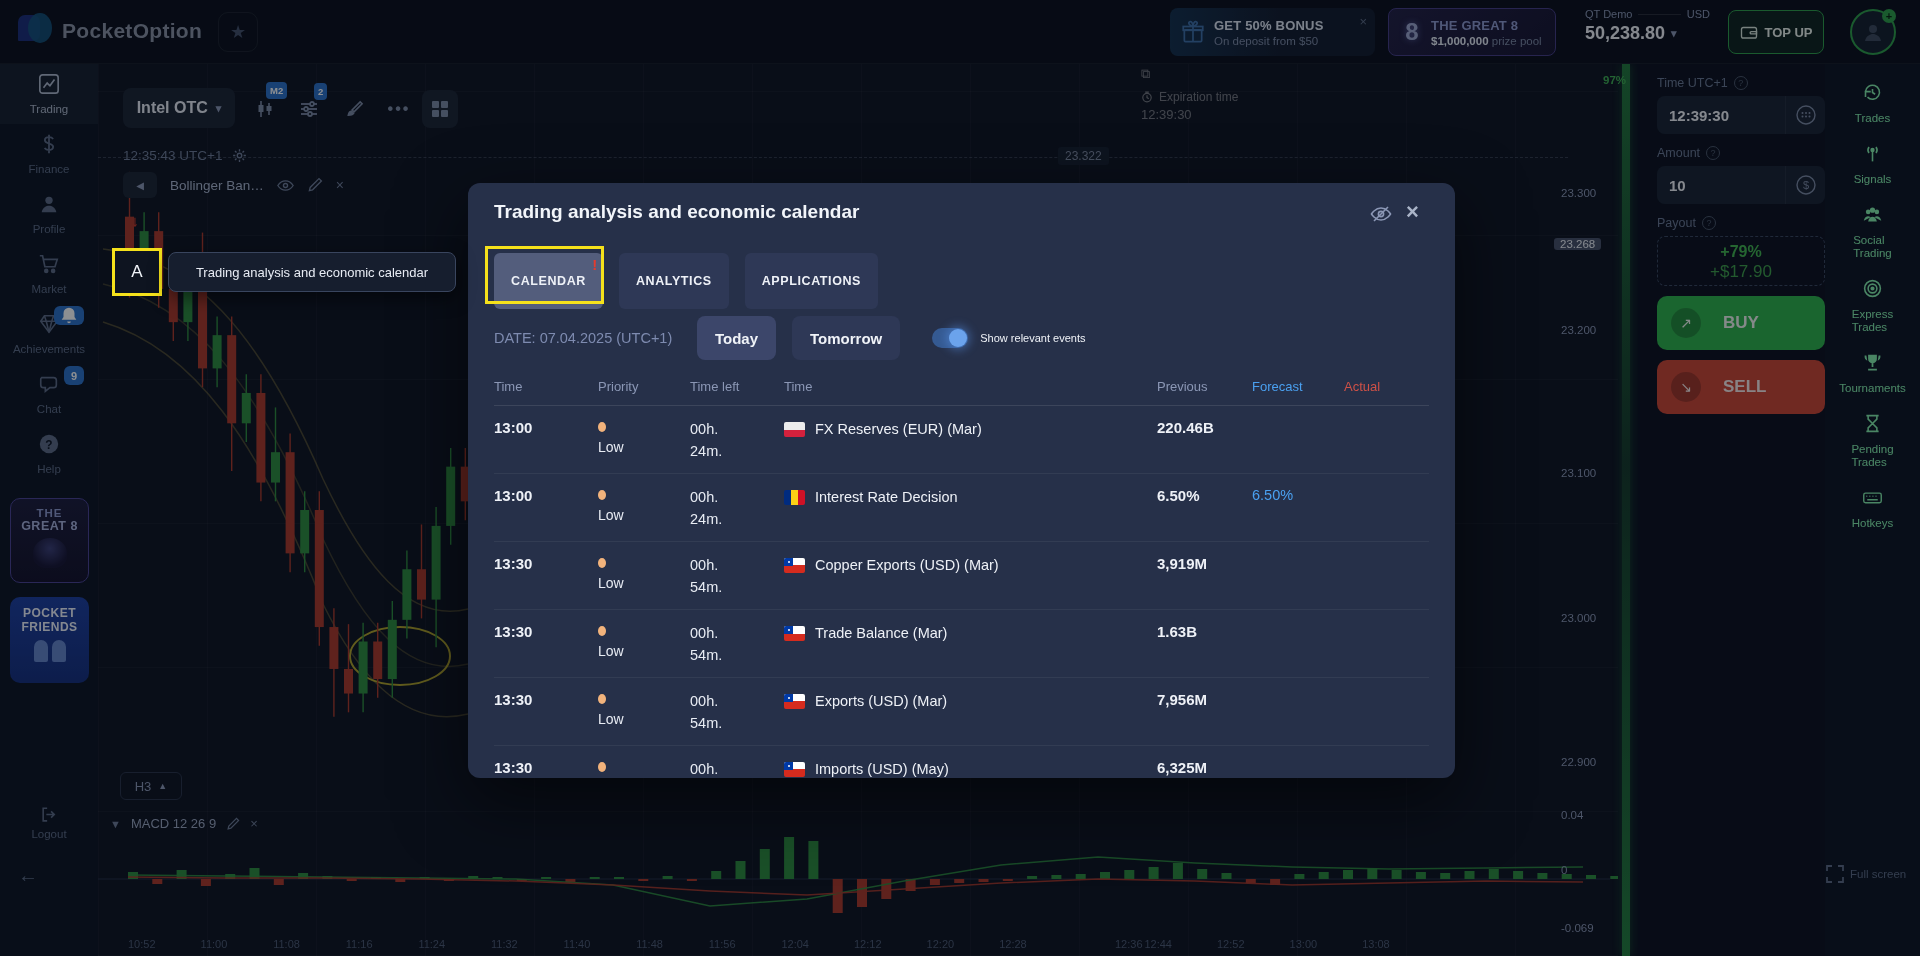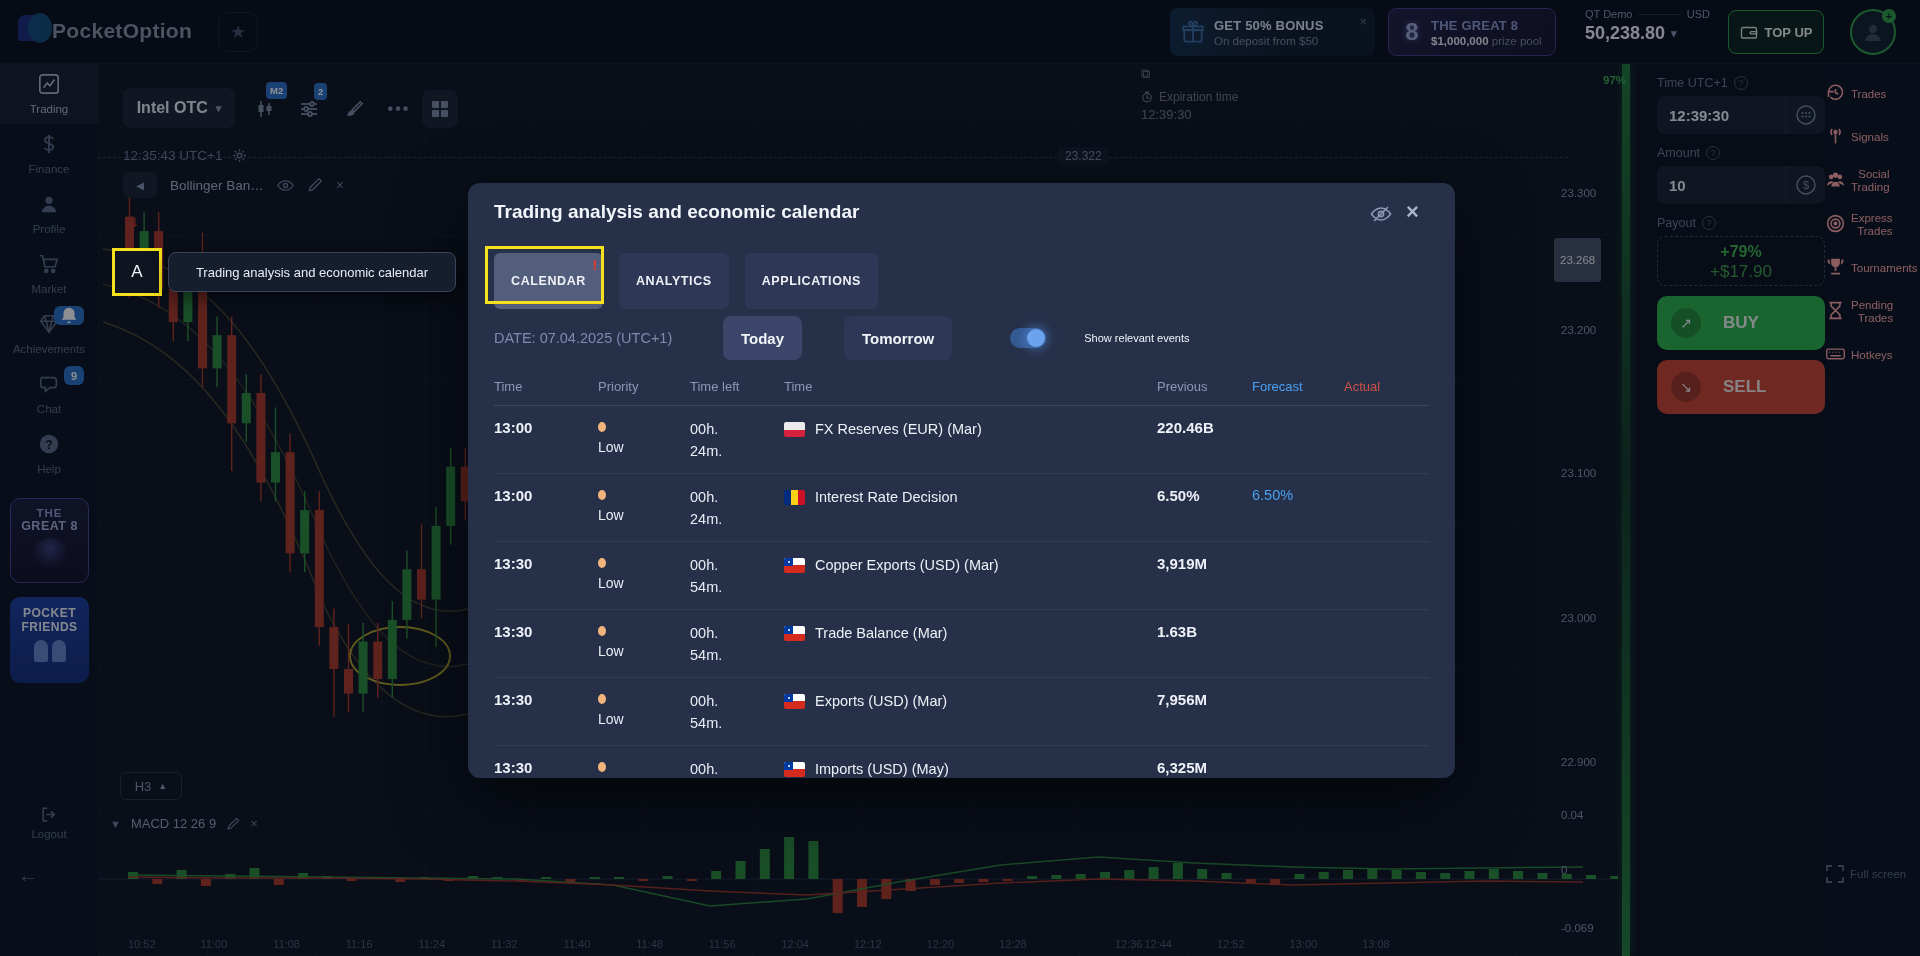--- a/index.html
+++ b/index.html
@@ -2,21 +2,21 @@
 <html><head>
 <meta charset="utf-8">
 <style>
   html,body{margin:0;padding:0;background:#06090f;}
   *{box-sizing:border-box;font-family:"Liberation Sans",sans-serif;}
   .stage{position:relative;width:1920px;height:956px;overflow:hidden;background:#0d1220;color:#c7d0e0;}
   .abs{position:absolute;}
 
   
   .topbar{position:absolute;left:0;top:0;width:1920px;height:64px;background:#0b101c;border-bottom:1px solid rgba(255,255,255,.05);z-index:2;}
-  .logo-wrap{position:absolute;left:18px;top:13px;display:flex;align-items:center;}
+  .logo-wrap{position:absolute;left:18px;top:13px;display:flex;align-items:center;gap:10px;}
   .logo-mark{position:relative;width:34px;height:36px;}
   .logo-mark .m1{position:absolute;left:0;top:2px;width:22px;height:26px;background:#1d2f7a;border-radius:7px 7px 7px 1px;}
   .logo-mark .m2{position:absolute;left:10px;top:0px;width:24px;height:30px;background:#14537c;border-radius:50%;opacity:.9;}
   .brand{font-size:21px;font-weight:700;color:#8a93a5;letter-spacing:.3px;}
   .star-btn{position:absolute;left:218px;top:12px;width:40px;height:40px;border:1px solid rgba(255,255,255,.07);border-radius:10px;color:#44506a;font-size:18px;display:flex;align-items:center;justify-content:center;}
   .banner{position:absolute;top:8px;height:48px;border-radius:8px;display:flex;align-items:center;}
   .banner.bonus{left:1170px;width:205px;background:linear-gradient(90deg,#15304d 0%,#131c2e 55%);}
   .banner.bonus .txt{margin-left:44px;}
   .banner .t1{font-size:13px;font-weight:800;color:#dfe6f2;letter-spacing:.2px;}
   .banner .t2{font-size:11.5px;color:#7d8aa5;margin-top:2px;}
@@ -71,21 +71,21 @@
   .dbl-down{position:absolute;left:33px;top:148px;color:#c0392b;font-size:15px;font-weight:700;letter-spacing:-7px;z-index:3;}
   .exp{position:absolute;left:1043px;top:2px;color:rgba(255,255,255,.42);z-index:3;}
   .exp .cam{font-size:13px;}
   .exp .l1{margin-top:8px;font-size:12px;display:flex;gap:6px;align-items:center;}
   .exp .l2{margin-top:3px;font-size:13px;}
   .cur-line{position:absolute;left:0;top:93px;width:1470px;border-top:1px dashed rgba(150,160,185,.28);z-index:2;}
   .cur-lbl{position:absolute;left:960px;top:83px;color:#7f8aa2;font-size:12px;background:#171f2e;padding:2px 7px;border-radius:3px;z-index:3;}
   .pct{position:absolute;left:1505px;top:10px;color:#3fae52;font-size:11.5px;font-weight:700;z-index:3;}
   .pricebar{position:absolute;left:1524px;top:0;width:8px;height:892px;background:linear-gradient(180deg,rgba(47,175,76,.65),rgba(37,130,60,.35) 45%,rgba(47,175,76,.7));box-shadow:0 0 10px rgba(47,175,76,.35);z-index:2;}
   .price-lbl{position:absolute;left:1463px;color:#8b97b5;font-size:11.5px;z-index:3;}
-  .price-lbl.badge{background:#475068;color:#f0f3f8;padding:16px 6px;border-radius:3px;left:1456px;}
+  .price-lbl.badge{background:#475068;color:#f0f3f8;padding:0 6px;border-radius:3px;left:1456px;}
   .tf-btn{position:absolute;left:22px;top:708px;width:62px;height:28px;border:1px solid #2a3449;border-radius:6px;color:#8b97b5;font-size:13px;display:flex;align-items:center;justify-content:center;gap:7px;z-index:3;}
   .macdrow{position:absolute;left:12px;top:752px;display:flex;align-items:center;gap:10px;color:#9aa6c0;font-size:13px;z-index:3;}
   .macdrow .ic{color:#6f7d98;}
   .timeline{position:absolute;left:0;top:874px;width:1520px;height:16px;z-index:3;}
   .timeline span{position:absolute;color:#4d5a73;font-size:11px;}
   #chart-svg{position:absolute;left:0;top:0;width:1520px;height:892px;z-index:1;}
 
   
   .tpanel{position:absolute;left:1643px;top:64px;width:182px;z-index:2;}
   .tp-label{display:flex;align-items:center;gap:6px;color:#6b7994;font-size:12.5px;margin:12px 0 6px 14px;}
@@ -96,40 +96,40 @@
   .payout-box{margin-left:14px;width:168px;height:50px;border:1px dashed #39455e;border-radius:8px;text-align:center;padding-top:6px;}
   .payout-box .p1{color:#42b44f;font-weight:800;font-size:16px;}
   .payout-box .p2{color:#3f9e4a;font-size:17px;margin-top:1px;}
   .trade-btn{margin:10px 0 0 14px;width:168px;height:54px;border-radius:10px;display:flex;align-items:center;padding-left:14px;gap:22px;color:#eef5ee;font-weight:800;font-size:17px;}
   .trade-btn .circ{width:30px;height:30px;border-radius:50%;background:rgba(0,0,0,.22);display:flex;align-items:center;justify-content:center;font-size:14px;font-weight:400;}
   .buy{background:#2fb34c;}
   .sell{background:#cb4534;color:#f6e9e7;}
 
   
   .rail{position:absolute;left:1825px;top:64px;width:95px;height:892px;background:#0d1524;z-index:2;}
-  .rail-item{display:flex;flex-direction:row;align-items:center;gap:5px;color:#fca5a5;margin-top:18px;text-align:right;}
+  .rail-item{display:flex;flex-direction:column;align-items:center;gap:5px;color:#86efac;margin-top:18px;text-align:left;}
   .rail-item .lbl{font-size:11.5px;line-height:13px;}
   .rail-item svg{width:21px;height:21px;}
   .rail-fs{position:absolute;left:0;top:800px;width:95px;display:flex;align-items:center;gap:5px;color:#5d6b85;font-size:11.5px;}
 
   
   .backdrop{position:absolute;inset:0;background:rgba(3,6,13,.45);z-index:40;}
   .anno-a{position:absolute;left:112px;top:248px;width:50px;height:48px;border:3px solid #f5e11b;background:#0e1420;color:#f0f3f8;font-size:17px;display:flex;align-items:center;justify-content:center;z-index:55;}
   .anno-tip{position:absolute;left:168px;top:252px;width:288px;height:40px;background:#161e2e;border:1px solid #39455e;border-radius:8px;color:#e8ecf4;font-size:13px;display:flex;align-items:center;justify-content:center;z-index:55;box-shadow:0 6px 18px rgba(0,0,0,.5);}
 
   .modal{position:absolute;left:468px;top:183px;width:987px;height:595px;background:#263049;border-radius:12px;z-index:50;box-shadow:0 24px 70px rgba(0,0,0,.55);overflow:hidden;}
   .m-title{position:absolute;left:26px;top:18px;font-size:19px;font-weight:700;color:#f2f5fa;}
   .m-eye{position:absolute;left:902px;top:20px;color:#8b97b5;}
   .m-close{position:absolute;left:938px;top:16px;color:#aab4c8;font-size:22px;font-weight:700;}
   .m-tabs{position:absolute;left:26px;top:70px;display:flex;gap:16px;}
   .m-tab{height:56px;padding:0 17px;border-radius:6px;background:#2e3856;color:#eef1f7;font-size:12.5px;font-weight:700;letter-spacing:.6px;display:flex;align-items:center;position:relative;}
   .m-tab.active{background:#535d7c;}
   .m-tab .alert{position:absolute;right:5px;top:3px;color:#e33b2e;font-size:15px;font-weight:800;}
   .tab-hl{position:absolute;left:17px;top:63px;width:119px;height:58px;border:3px solid #f5e11b;z-index:5;}
-  .m-daterow{position:absolute;left:26px;top:133px;display:flex;align-items:center;gap:26px;}
+  .m-daterow{position:absolute;left:26px;top:133px;display:flex;align-items:center;}
   .m-date{color:#7e8bb0;font-size:14.5px;width:203px;}
   .day-btn{height:44px;padding:0 18px;border-radius:8px;background:#2e3856;color:#f0f3f8;font-size:15px;font-weight:700;display:flex;align-items:center;margin-right:16px;}
   .day-btn.active{background:#3c466a;}
   .toggle{width:36px;height:20px;border-radius:10px;background:#355a92;position:relative;margin:0 12px 0 16px;}
   .toggle .knob{position:absolute;right:1px;top:1px;width:18px;height:18px;border-radius:50%;background:#6ba3ec;box-shadow:0 0 10px 3px rgba(90,150,240,.45);}
   .toggle-lbl{color:#f0f3f8;font-size:11px;}
   .m-table{position:absolute;left:26px;top:196px;width:935px;}
   .m-thead{display:flex;color:#8b97b5;font-size:13px;padding-bottom:11px;border-bottom:1px solid rgba(255,255,255,.1);}
   .c-time{width:104px;}.c-pri{width:92px;}.c-left{width:94px;}.c-event{width:373px;}.c-prev{width:95px;}.c-fc{width:92px;}.c-act{width:77px;}
   .m-thead .c-fc{color:#4aa0f0;}

